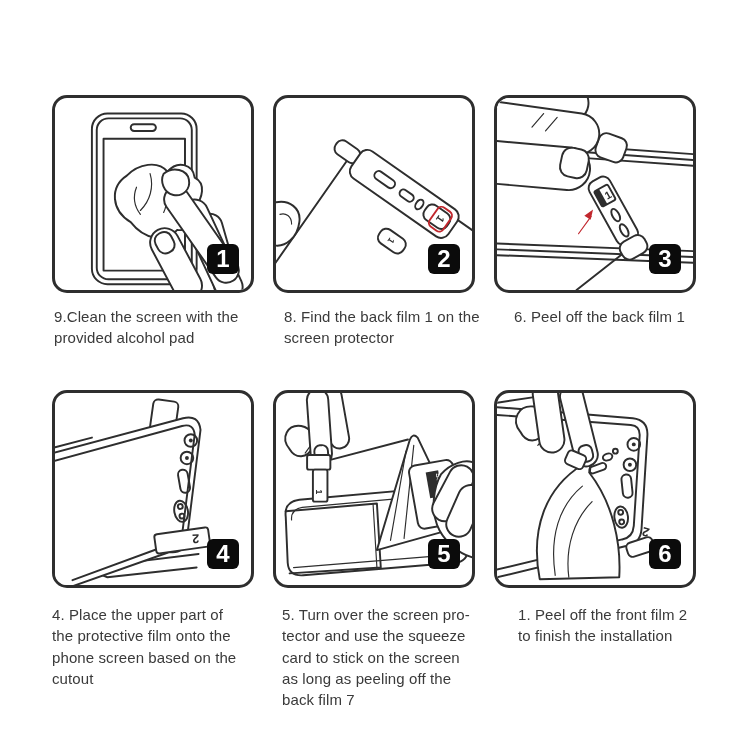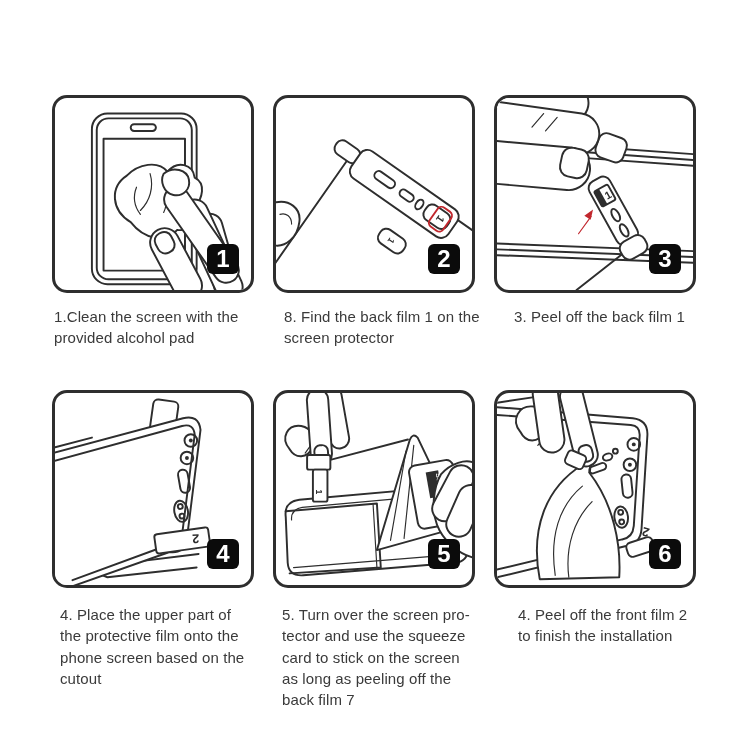--- a/index.html
+++ b/index.html
@@ -23,21 +23,21 @@
     position:absolute;right:12px;bottom:16px;width:32px;height:30px;
     background:var(--badge-bg);color:var(--badge-fg);border-radius:6px;
     display:flex;align-items:center;justify-content:center;
     font-size:24px;font-weight:bold;line-height:1;
   }
   .caption{
     position:absolute;margin:0;width:232px;font-size:15px;line-height:1.42;
     color:var(--text);white-space:pre-line;letter-spacing:.1px;
   }
   #c1{left:54px;top:306px}  #c2{left:284px;top:306px}  #c3{left:514px;top:306px}
-  #c4{left:60px;top:604px}  #c5{left:282px;top:604px}  #c6{left:518px;top:604px}
+  #c4{left:52px;top:604px}  #c5{left:282px;top:604px}  #c6{left:518px;top:604px}
   .art *{stroke:var(--line);stroke-width:2;fill:none;stroke-linecap:round;stroke-linejoin:round;}
   .art .w{fill:#fff;}
   .art .dk{fill:var(--line);stroke:none;}
   .art .rd{stroke:var(--red);}
   .art .rdf{fill:var(--red);stroke:none;}
   .art .tn{stroke-width:1.2;}
   .art text{stroke:none;fill:var(--line);font-family:"Liberation Sans",sans-serif;font-weight:bold;}
   .art text.wt{fill:#fff;}
 </style>
 </head>
@@ -291,28 +291,28 @@
     <g>
       <text x="0" y="0" font-size="13" transform="translate(158,140) rotate(195)">2</text>
       <g transform="translate(132,156) rotate(-18)">
           <rect class="w" x="0" y="0" width="28" height="15" rx="5"></rect>
         </g>
     </g>
   </svg>
   <div class="badge">6</div>
 </figure>
 
-<p class="caption" id="c1">1.Clean the screen with the
+<p class="caption" id="c1">9.Clean the screen with the
 provided alcohol pad</p>
 <p class="caption" id="c2">8. Find the back film 1 on the
 screen protector</p>
-<p class="caption" id="c3">3. Peel off the back film 1</p>
+<p class="caption" id="c3">6. Peel off the back film 1</p>
 <p class="caption" id="c4">4. Place the upper part of
 the protective film onto the
 phone screen based on the
 cutout</p>
 <p class="caption" id="c5">5. Turn over the screen pro-
 tector and use the squeeze
 card to stick on the screen
 as long as peeling off the
 back film 7</p>
-<p class="caption" id="c6">4. Peel off the front film 2
+<p class="caption" id="c6">1. Peel off the front film 2
 to finish the installation</p>
 
 </body></html>

